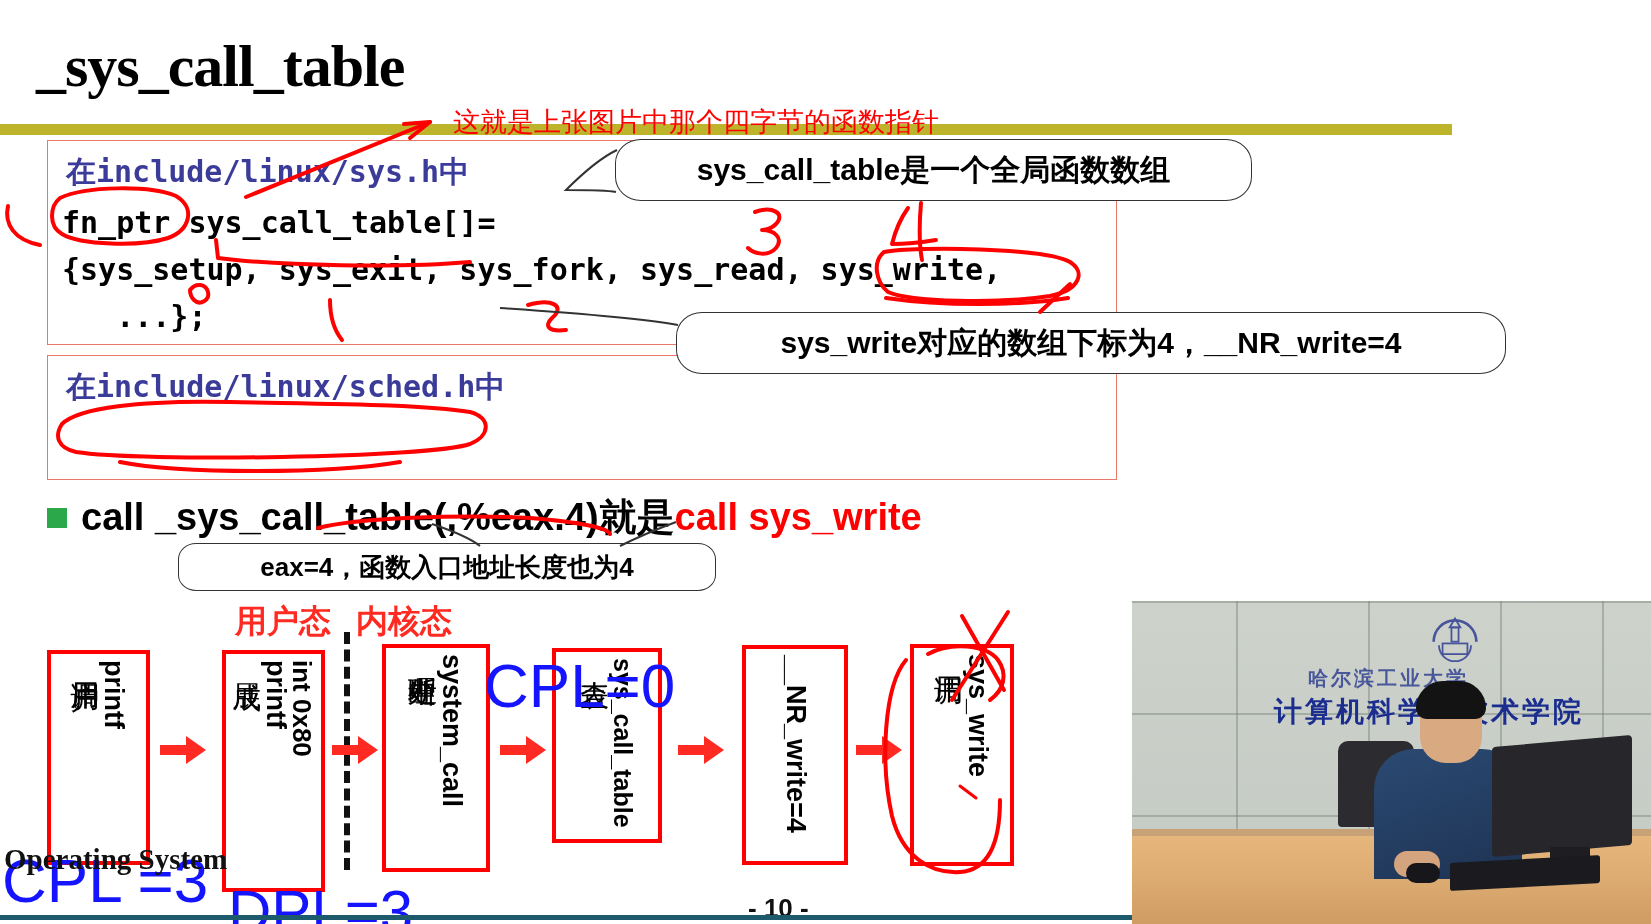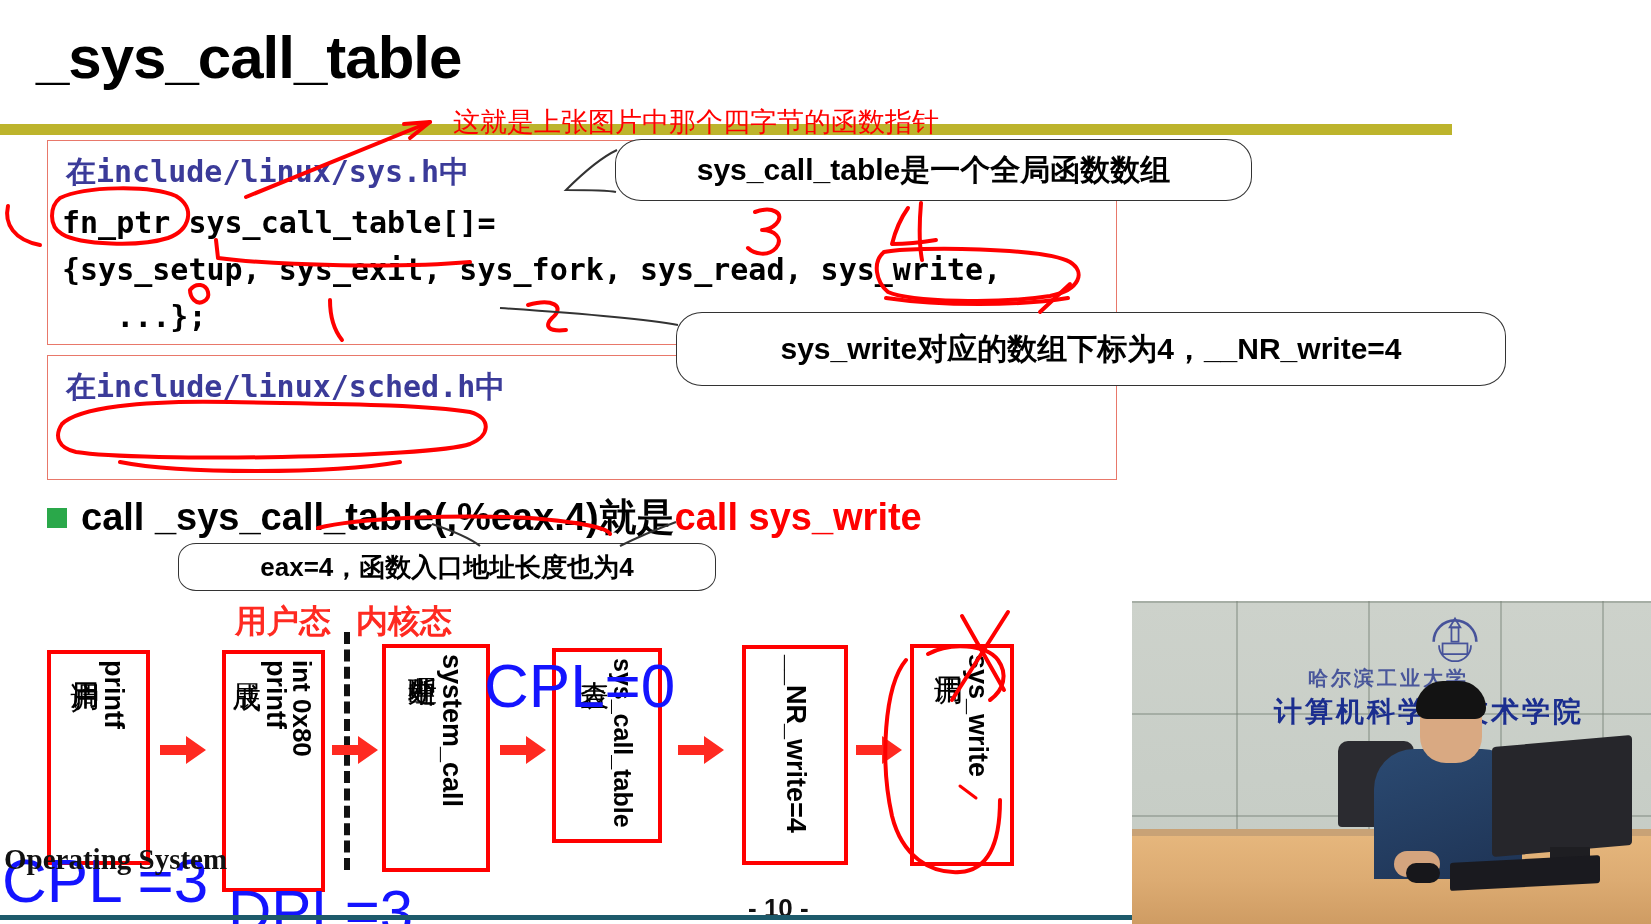--- a/index.html
+++ b/index.html
@@ -4,22 +4,22 @@
 <style>
   html,body{margin:0;padding:0;background:#ffffff;}
   body{
     font-family:"Liberation Sans","DejaVu Sans",sans-serif;
     width:1651px;height:924px;overflow:hidden;position:relative;
   }
   #stage{position:relative;width:1651px;height:924px;background:#fff;overflow:hidden;}
 
   
   .slide-title{
-    position:absolute;left:36px;top:28px;
-    font-family:Liberation Sans, sans-serif;
+    position:absolute;left:36px;top:36px;
+    font-family:Liberation Serif, serif;
     font-size:60px;font-weight:bold;color:#000;letter-spacing:-1px;
     line-height:1;white-space:nowrap;
   }
   .title-rule{
     position:absolute;left:0px;top:124px;width:1452px;height:11px;
     background:#bdb42c;
   }
 
   
   .ann-top{
@@ -47,21 +47,21 @@
   
   .callout{
     position:absolute;border:1.6px solid #333;background:#fff;
     border-radius:26px/24px;box-sizing:border-box;
     display:flex;align-items:center;justify-content:center;
     font-size:30px;font-weight:bold;color:#000;
     font-family:"Liberation Sans","DejaVu Sans",sans-serif;
     white-space:nowrap;
   }
   #callout-global{left:615px;top:139px;width:637px;height:62px;}
-  #callout-nrwrite{left:676px;top:312px;width:830px;height:74px;}
+  #callout-nrwrite{left:676px;top:312px;width:830px;height:62px;}
   #callout-eax{left:178px;top:543px;width:538px;height:48px;font-size:26px;border-radius:18px/16px;}
 
   
   .bullet-row{
     position:absolute;left:47px;top:492px;display:flex;align-items:center;
     white-space:nowrap;
   }
   .bullet-sq{width:20px;height:20px;background:#2aa84a;margin-right:14px;flex:0 0 auto;}
   .bullet-text{
     font-size:38px;font-weight:bold;color:#000;

